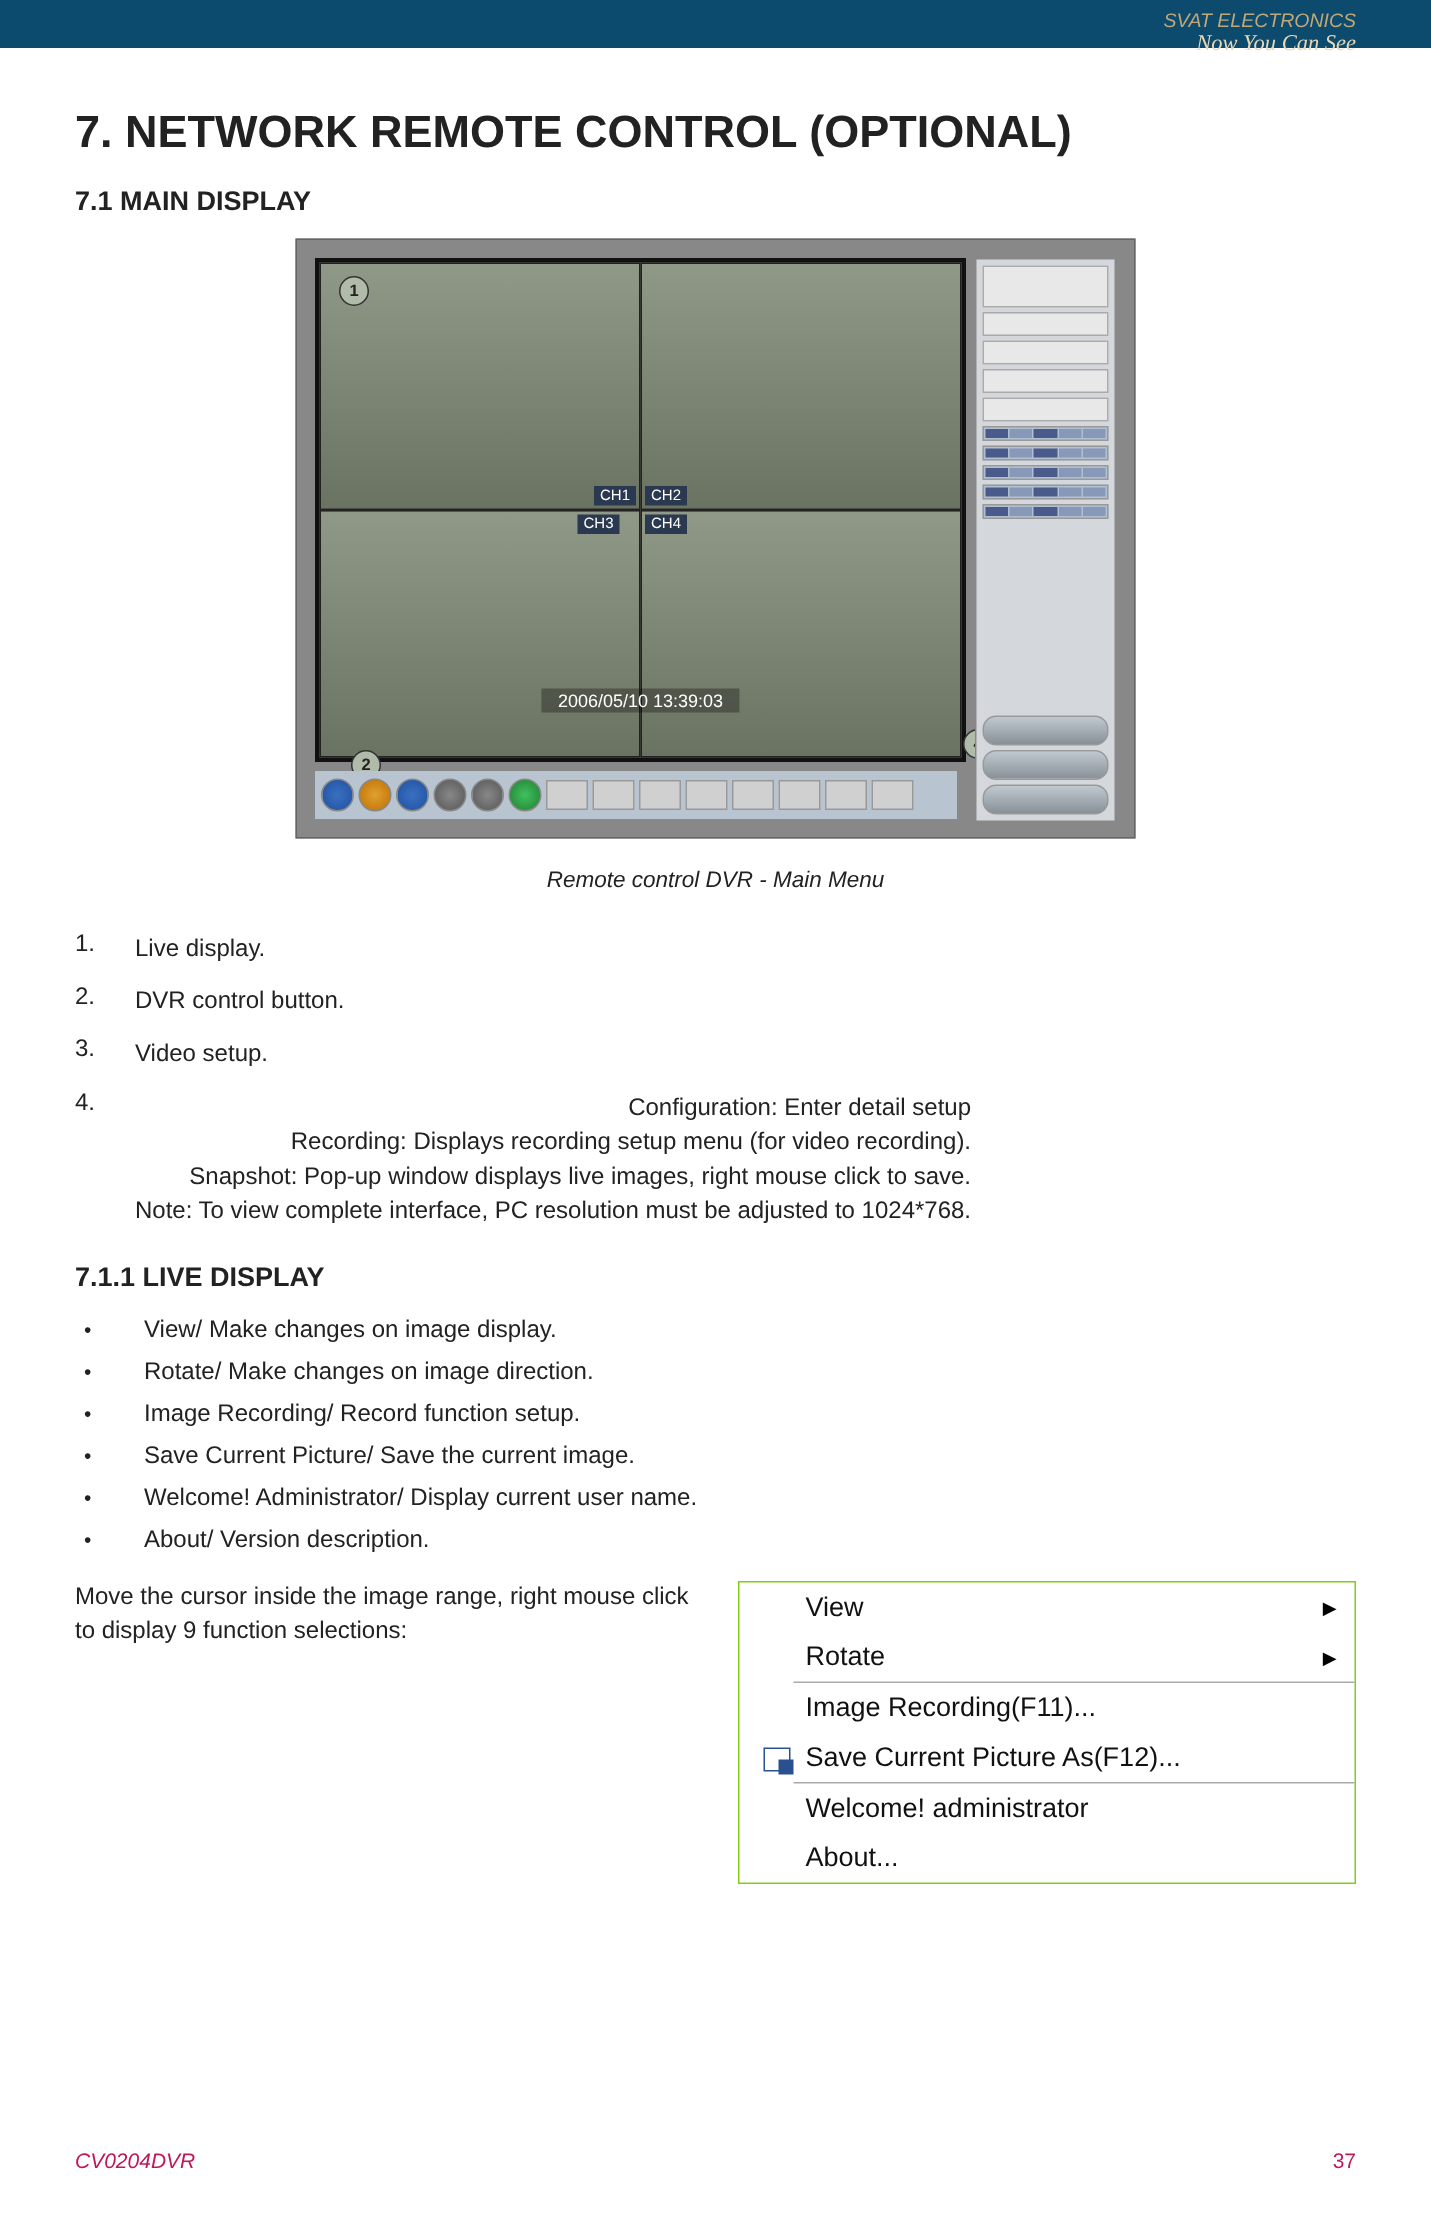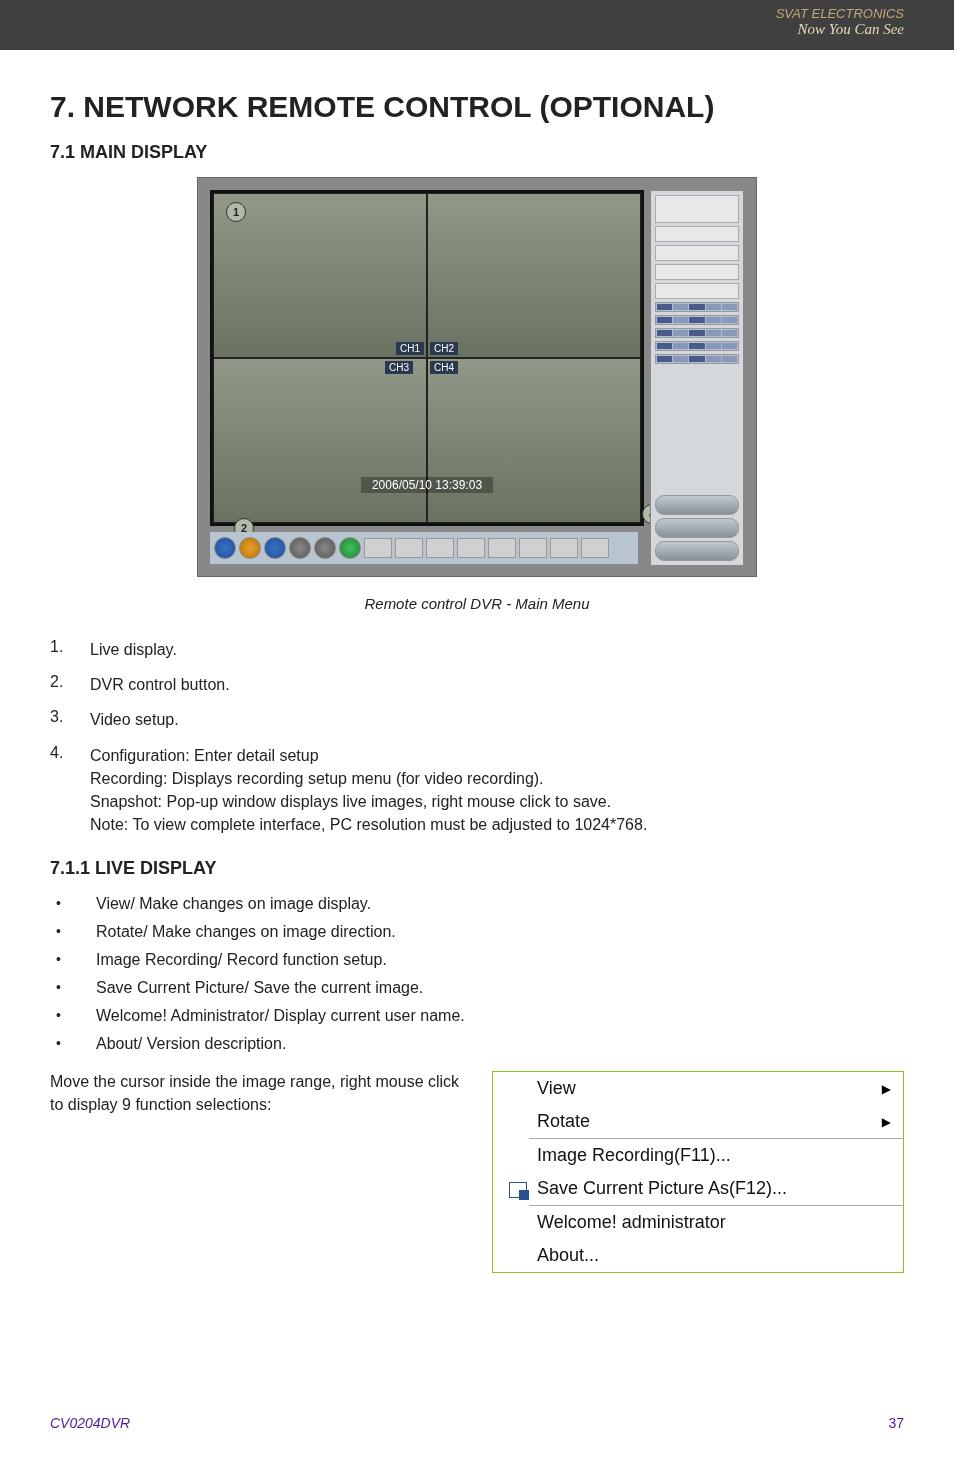--- a/index.html
+++ b/index.html
@@ -6,22 +6,22 @@
       margin: 0;
       padding: 0;
       font-family: Arial, Helvetica, sans-serif;
       background: #fff;
       width: 954px;
       height: 1475px;
       box-sizing: border-box;
       position: relative;
     }
     .header-bar {
-      background: #404040;
-      height: 50px;
+      background: #0c4a6e;
+      height: 32px;
       width: 100%;
       position: relative;
     }
     .header-text {
       position: absolute;
       right: 50px;
       top: 6px;
       text-align: right;
       font-style: italic;
       color: #d8c098;
@@ -211,20 +211,21 @@
     ol.numbered > li {
       margin-bottom: 12px;
       display: flex;
     }
     ol.numbered .num {
       width: 40px;
       flex-shrink: 0;
     }
     ol.numbered .txt {
       line-height: 1.45;
+      text-align: right;
     }
     ul.bullets {
       margin: 16px 0 0 0;
       padding-left: 0;
       list-style: none;
       font-size: 16px;
       color: #222;
     }
     ul.bullets li {
       margin-bottom: 10px;
@@ -285,27 +286,27 @@
       content: "";
       position: absolute;
       right: -3px;
       bottom: -3px;
       width: 10px;
       height: 10px;
       background: #2a5090;
     }
     .footer {
       position: absolute;
-      bottom: 44px;
+      bottom: 27px;
       left: 50px;
       right: 50px;
       display: flex;
       justify-content: space-between;
       font-size: 14px;
-      color: #4c1d95;
+      color: #be185d;
       font-style: italic;
     }
     .footer .pg { font-style: normal; }
   </style>
 </head>
 <body>
 
 <div class="header-bar">
   <div class="header-text">
     <div class="header-brand">SVAT ELECTRONICS</div>

